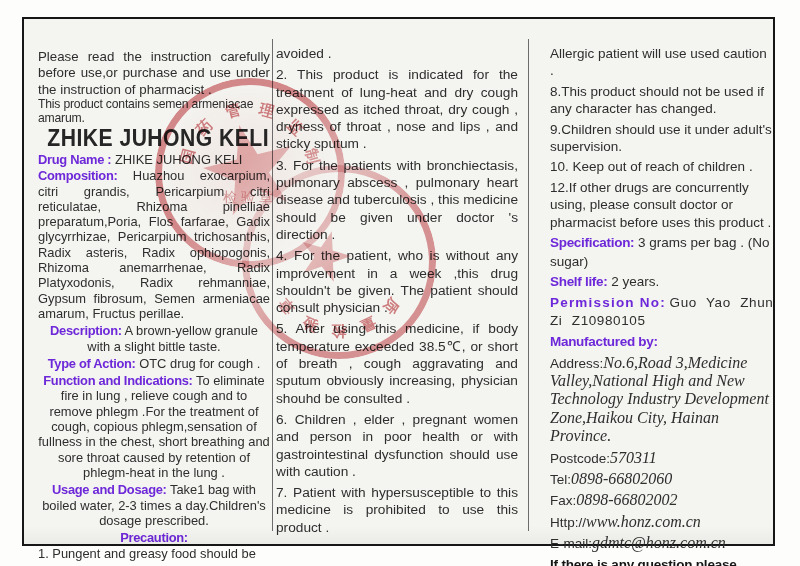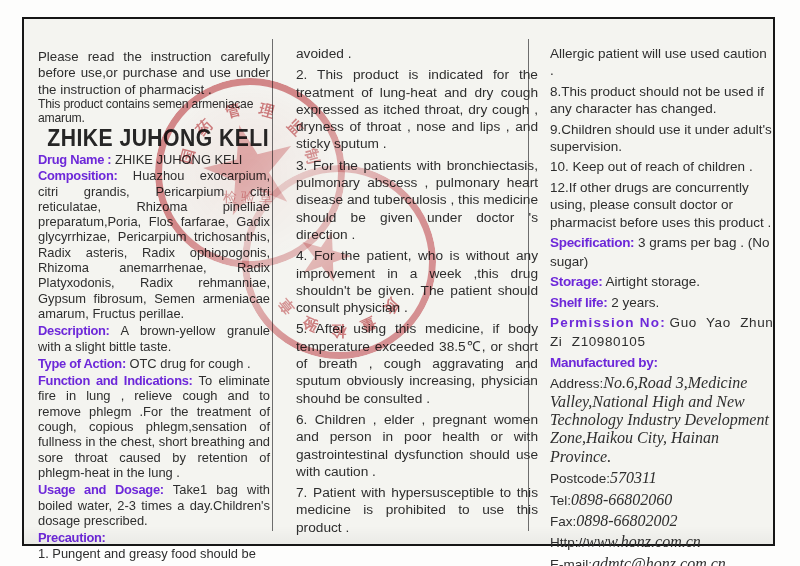--- a/index.html
+++ b/index.html
@@ -8,34 +8,34 @@
   .sheet{position:absolute;left:22px;top:17px;width:753px;height:529px;box-sizing:border-box;
          border:2.5px solid #161616;background:#f4f4f0;}
   .sheet::after{content:"";position:absolute;left:0;right:0;bottom:0;height:18px;
          background:linear-gradient(to bottom,rgba(0,0,0,0),rgba(0,0,0,0.04));pointer-events:none;}
   .divider{position:absolute;top:20px;height:492px;width:1.2px;background:#6d6d6d;}
   #divider-1{left:248px;}
   #divider-2{left:504px;}
 
   .col{position:absolute;top:26px;}
   #col-left{left:14px;width:232px;font-size:12.9px;line-height:15.3px;}
-  #col-mid{left:272px;width:242px;font-size:13.7px;line-height:17.3px;}
+  #col-mid{left:252px;width:242px;font-size:13.7px;line-height:17.3px;}
   #col-right{left:526px;width:224px;font-size:13.5px;line-height:17.4px;}
 
   p{margin:0;}
   .j{text-align:justify;text-justify:inter-word;}
   .lbl{font-weight:700;color:#6d28d9;letter-spacing:-0.3px;}
 
   #col-left .intro{font-size:13.3px;line-height:16.3px;margin-top:4px;}
   #col-left .note{font-size:12.2px;line-height:13.9px;letter-spacing:-0.2px;}
   .leaflet-title{font-size:23px;font-weight:800;color:#262626;text-align:center;
      letter-spacing:0.5px;transform:scaleX(0.92);transform-origin:center;
      margin:5px 0 6px;white-space:nowrap;}
   #col-left .para{margin-bottom:1px;}
-  #col-left .gap{margin-top:2px;}
+  #col-left .gap{margin-top:2px;text-align:center;}
 
   #col-mid p{margin-bottom:4px;}
 
   #col-right p{margin-bottom:3px;}
   #col-right .lblrow{line-height:18.6px;margin-bottom:2px;}
   .serif{font-family:"Liberation Serif",serif;font-size:16px;font-style:italic;}
   .perm .lbl{letter-spacing:1.2px;margin-top:13px;}
   .perm .val{letter-spacing:0.6px;word-spacing:5px;}
   .contact-note{font-weight:800;color:#161616;letter-spacing:-0.2px;line-height:18.5px;margin-top:3px;}
 
@@ -100,21 +100,20 @@
       <p class="j">7. Patient with hypersusceptible to this medicine is prohibited to use this product .</p>
     </div>
 
     <div class="col" id="col-right">
       <p>Allergic patient will use used caution .</p>
       <p>8.This product should not be used if any character has changed.</p>
       <p>9.Children should use it under adult's supervision.</p>
       <p>10. Keep out of reach of children .</p>
       <p>12.If other drugs are concurrently using, please consult doctor or pharmacist before uses this product .</p>
       <p class="lblrow"><span class="lbl">Specification:</span> <span>3 grams per bag . (No sugar)</span></p>
-      <p class="lblrow"><span class="lbl">Storage:</span> <span>Airtight storage.</span></p>
       <p class="lblrow"><span class="lbl">Shelf life:</span> <span>2 years.</span></p>
       <p class="lblrow perm"><span class="lbl">Permission No:</span> <span class="val">Guo Yao Zhun Zi Z10980105</span></p>
       <p class="lblrow"><span class="lbl">Manufactured by:</span></p>
       <p><span>Address:</span><span class="serif">No.6,Road 3,Medicine Valley,National High and New Technology Industry Development Zone,Haikou City, Hainan Province.</span></p>
       <p><span>Postcode:</span><span class="serif">570311</span></p>
       <p><span>Tel:</span><span class="serif">0898-66802060</span></p>
       <p><span>Fax:</span><span class="serif">0898-66802002</span></p>
       <p><span>Http://</span><span class="serif">www.honz.com.cn</span></p>
       <p><span>E-mail:</span><span class="serif">gdmtc@honz.com.cn</span></p>
       <p class="contact-note">If there is any question please contact the manufacturer.</p>

